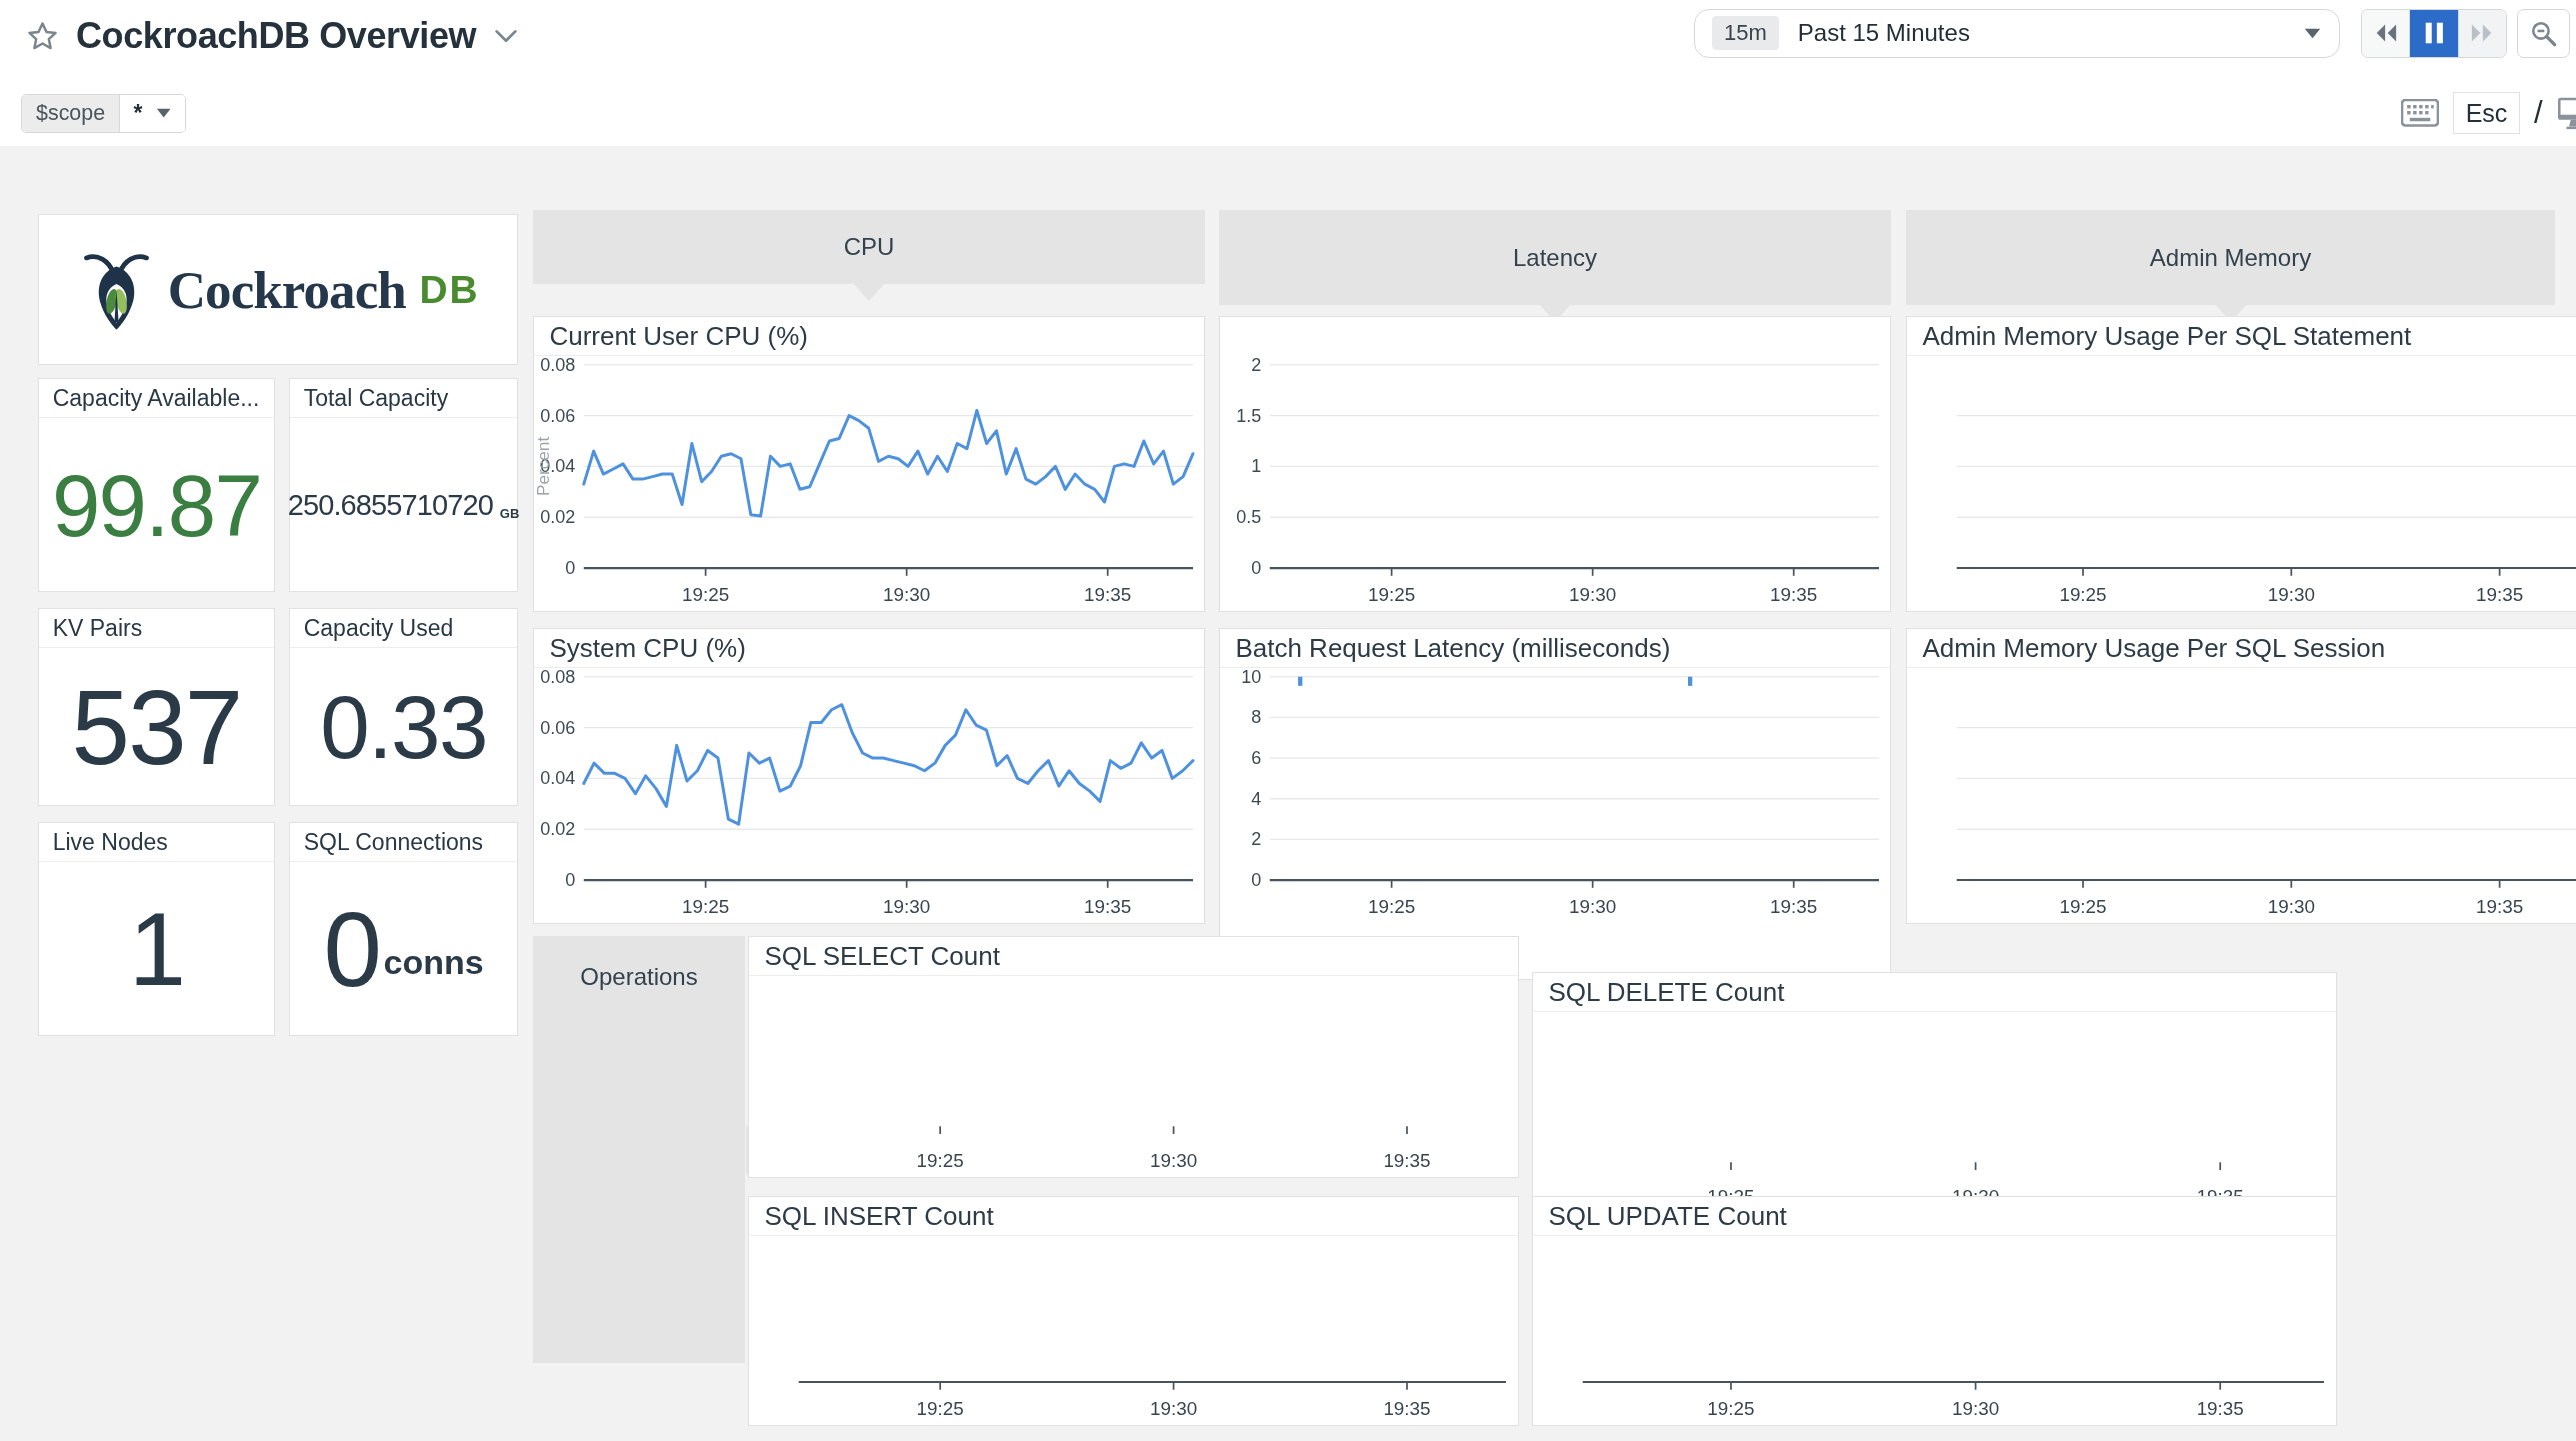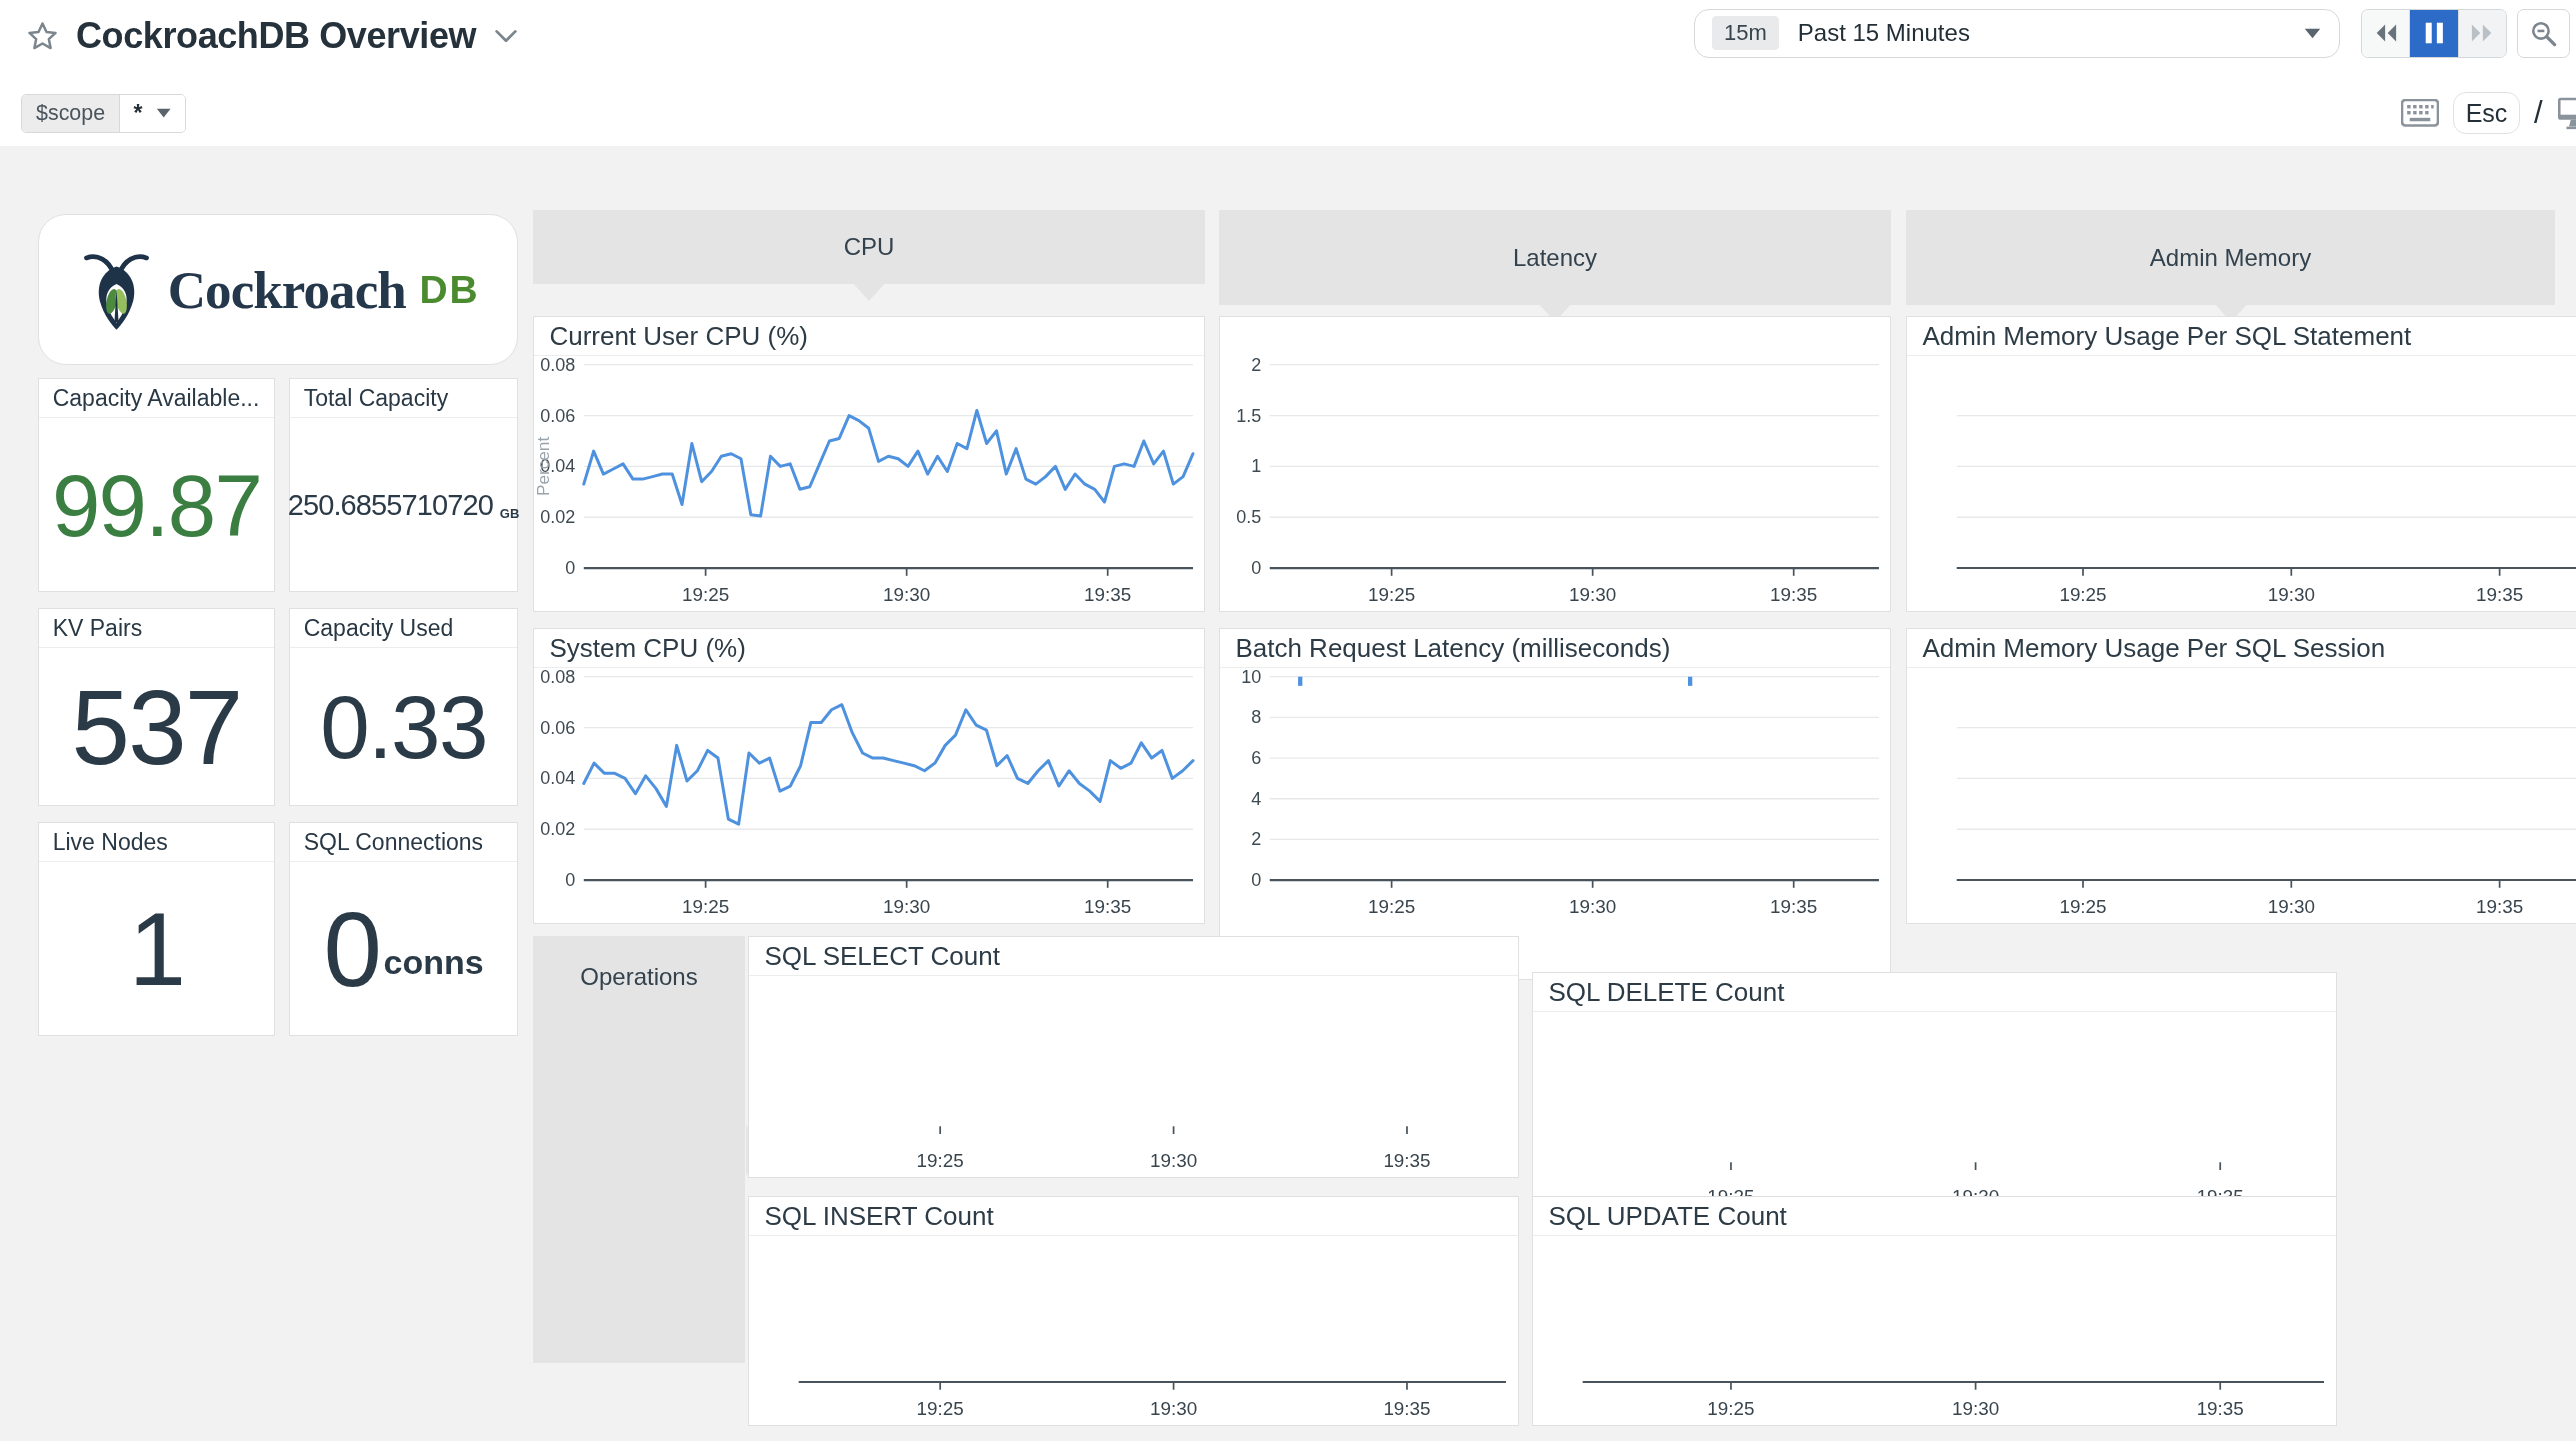--- a/index.html
+++ b/index.html
@@ -26,37 +26,37 @@
   .zoom-btn { left:2517px; top:8.6px; width:53px; height:49px; background:#fff;
     border:1.7px solid #d5d8da; border-radius:6.9px; display:flex; align-items:center; justify-content:center; }
 
   .scope { left:21.4px; top:94px; height:39px; display:flex; border:1.7px solid #d6d8da;
     border-radius:5.1px; overflow:hidden; }
   .scope-name { background:#ececec; color:#4a545c; font-size:21.4px; display:flex; align-items:center;
     padding:0 13.7px; border-right:1.7px solid #d6d8da; }
   .scope-val { background:#fff; color:#242f37; font-size:23px; font-weight:600; display:flex;
     align-items:center; gap:13.7px; padding:0 13.7px; }
   .shortcuts { left:2401px; top:89px; height:48px; display:flex; align-items:center; gap:13.7px; }
-  .esc-box { border:1.7px solid #dfe2e4; border-radius:13px; background:#fff; font-size:25px;
+  .esc-box { border:1.7px solid #dfe2e4; border-radius:0; background:#fff; font-size:25px;
     color:#242f37; padding:5.1px 12px; }
   .slash { font-size:31px; color:#242f37; font-weight:400; }
 
   
   .card { position:absolute; background:#fff; border:0.9px solid #e0e0e1; }
   .card-title { height:39px; border-bottom:0.9px solid #eceded; display:flex; align-items:center;
     padding:0 13.7px; font-size:23px; color:#293845; white-space:nowrap; overflow:hidden; }
   .card-body { position:absolute; left:0; right:0; top:40px; bottom:0; display:flex;
     align-items:center; justify-content:center; }
   .bignum { font-weight:400; color:#2b3a47; letter-spacing:-1.7px; line-height:1; }
   .green { color:#3a7e41; }
   .unit-sm { font-size:13px; font-weight:700; letter-spacing:0; margin-left:6.9px; }
   .unit-lg { font-size:34px; font-weight:700; letter-spacing:0; margin-left:3.4px; }
   .valrow { display:flex; align-items:flex-end; }
 
-  .logo-card { display:flex; align-items:center; justify-content:center; gap:12px;border-radius:28px; }
+  .logo-card { display:flex; align-items:center; justify-content:center; gap:12px; }
   .logo-word { font-family:"Liberation Serif", serif; font-weight:700; font-size:53px; color:#25374a; letter-spacing:-0.9px; }
   .logo-db { font-size:39px; font-weight:700; color:#4b8b2f; letter-spacing:1.7px; margin-left:1.7px; }
 
   
   .group-header { position:absolute; background:#e4e4e5; display:flex; align-items:center;
     justify-content:center; font-size:24px; color:#33424d; }
   .group-header:after { content:""; position:absolute; bottom:-17px; left:50%; margin-left:-17px;
     border-left:17px solid transparent; border-right:17px solid transparent; border-top:19px solid #e4e4e5; }
   .ops-block { position:absolute; background:#e4e4e5; }
   .ops-block:after { content:""; position:absolute; right:-14.6px; top:50%; margin-top:-26px;

